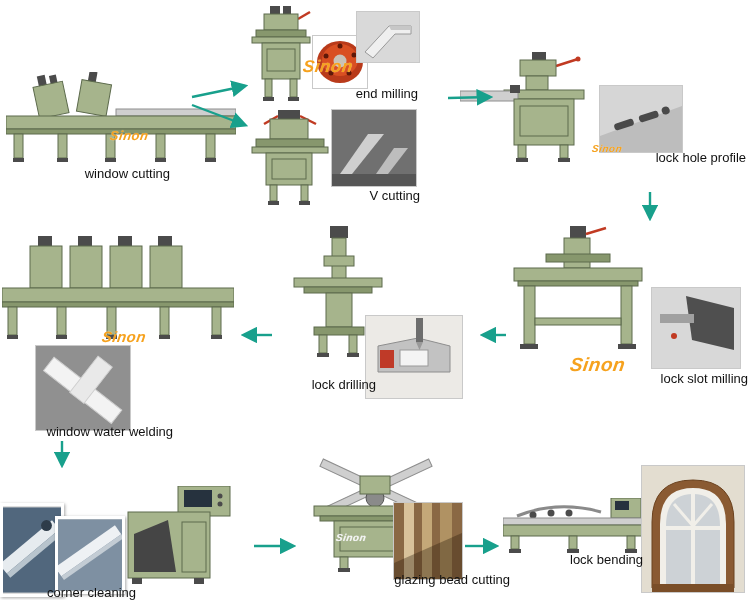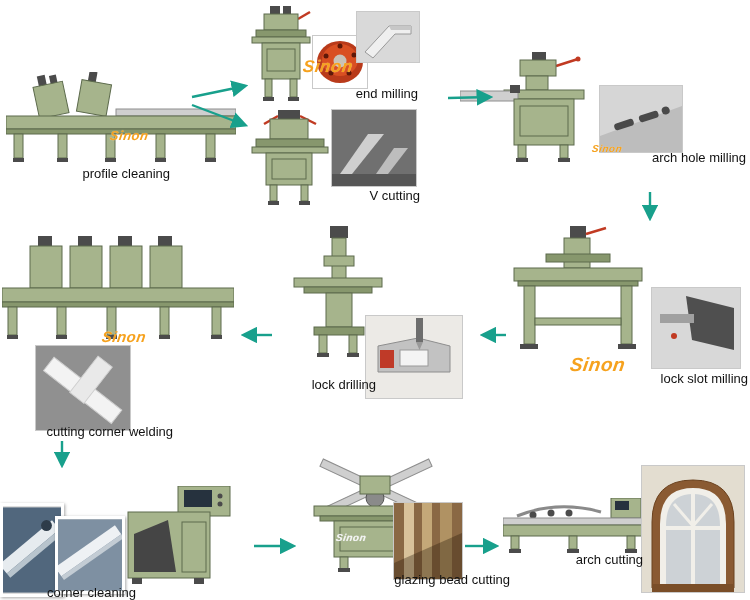--- a/index.html
+++ b/index.html
@@ -357,30 +357,30 @@
     <line x1="192" y1="105" x2="245" y2="125" stroke="#18a08c" stroke-width="2.4" marker-end="url(#ah)"></line>
     <line x1="448" y1="98" x2="490" y2="97" stroke="#18a08c" stroke-width="2.4" marker-end="url(#ah)"></line>
     <line x1="650" y1="192" x2="650" y2="218" stroke="#18a08c" stroke-width="2.4" marker-end="url(#ah)"></line>
     <line x1="506" y1="335" x2="483" y2="335" stroke="#18a08c" stroke-width="2.4" marker-end="url(#ah)"></line>
     <line x1="272" y1="335" x2="244" y2="335" stroke="#18a08c" stroke-width="2.4" marker-end="url(#ah)"></line>
     <line x1="62" y1="441" x2="62" y2="465" stroke="#18a08c" stroke-width="2.4" marker-end="url(#ah)"></line>
     <line x1="254" y1="546" x2="293" y2="546" stroke="#18a08c" stroke-width="2.4" marker-end="url(#ah)"></line>
     <line x1="465" y1="546" x2="496" y2="546" stroke="#18a08c" stroke-width="2.4" marker-end="url(#ah)"></line>
   </svg>
 
-  <div class="step-label" style="left:40px;top:166px;width:130px">profile cleaning</div>
+  <div class="step-label" style="left:40px;top:166px;width:130px">window cutting</div>
   <div class="step-label" style="left:328px;top:86px;width:90px">end milling</div>
   <div class="step-label" style="left:330px;top:188px;width:90px">V cutting</div>
-  <div class="step-label" style="left:606px;top:150px;width:140px">arch hole milling</div>
+  <div class="step-label" style="left:606px;top:150px;width:140px">lock hole profile</div>
   <div class="step-label" style="left:620px;top:371px;width:128px">lock slot milling</div>
   <div class="step-label" style="left:266px;top:377px;width:110px">lock drilling</div>
-  <div class="step-label" style="left:8px;top:424px;width:165px">cutting corner welding</div>
+  <div class="step-label" style="left:8px;top:424px;width:165px">window water welding</div>
   <div class="step-label" style="left:16px;top:585px;width:120px">corner cleaning</div>
   <div class="step-label" style="left:355px;top:572px;width:155px">glazing bead cutting</div>
-  <div class="step-label" style="left:523px;top:552px;width:120px">arch cutting</div>
+  <div class="step-label" style="left:523px;top:552px;width:120px">lock bending</div>
 
   <span class="wm" style="left:110px;top:128px;font-size:13px">Sinon</span>
   <span class="wm" style="left:303px;top:57px;font-size:17px">Sinon</span>
   <span class="wm" style="left:592px;top:143px;font-size:10px">Sinon</span>
   <span class="wm" style="left:102px;top:328px;font-size:15px">Sinon</span>
   <span class="wm" style="left:570px;top:354px;font-size:19px">Sinon</span>
   <span class="wm white" style="left:336px;top:532px;font-size:10px">Sinon</span>
 
 </div>
 

